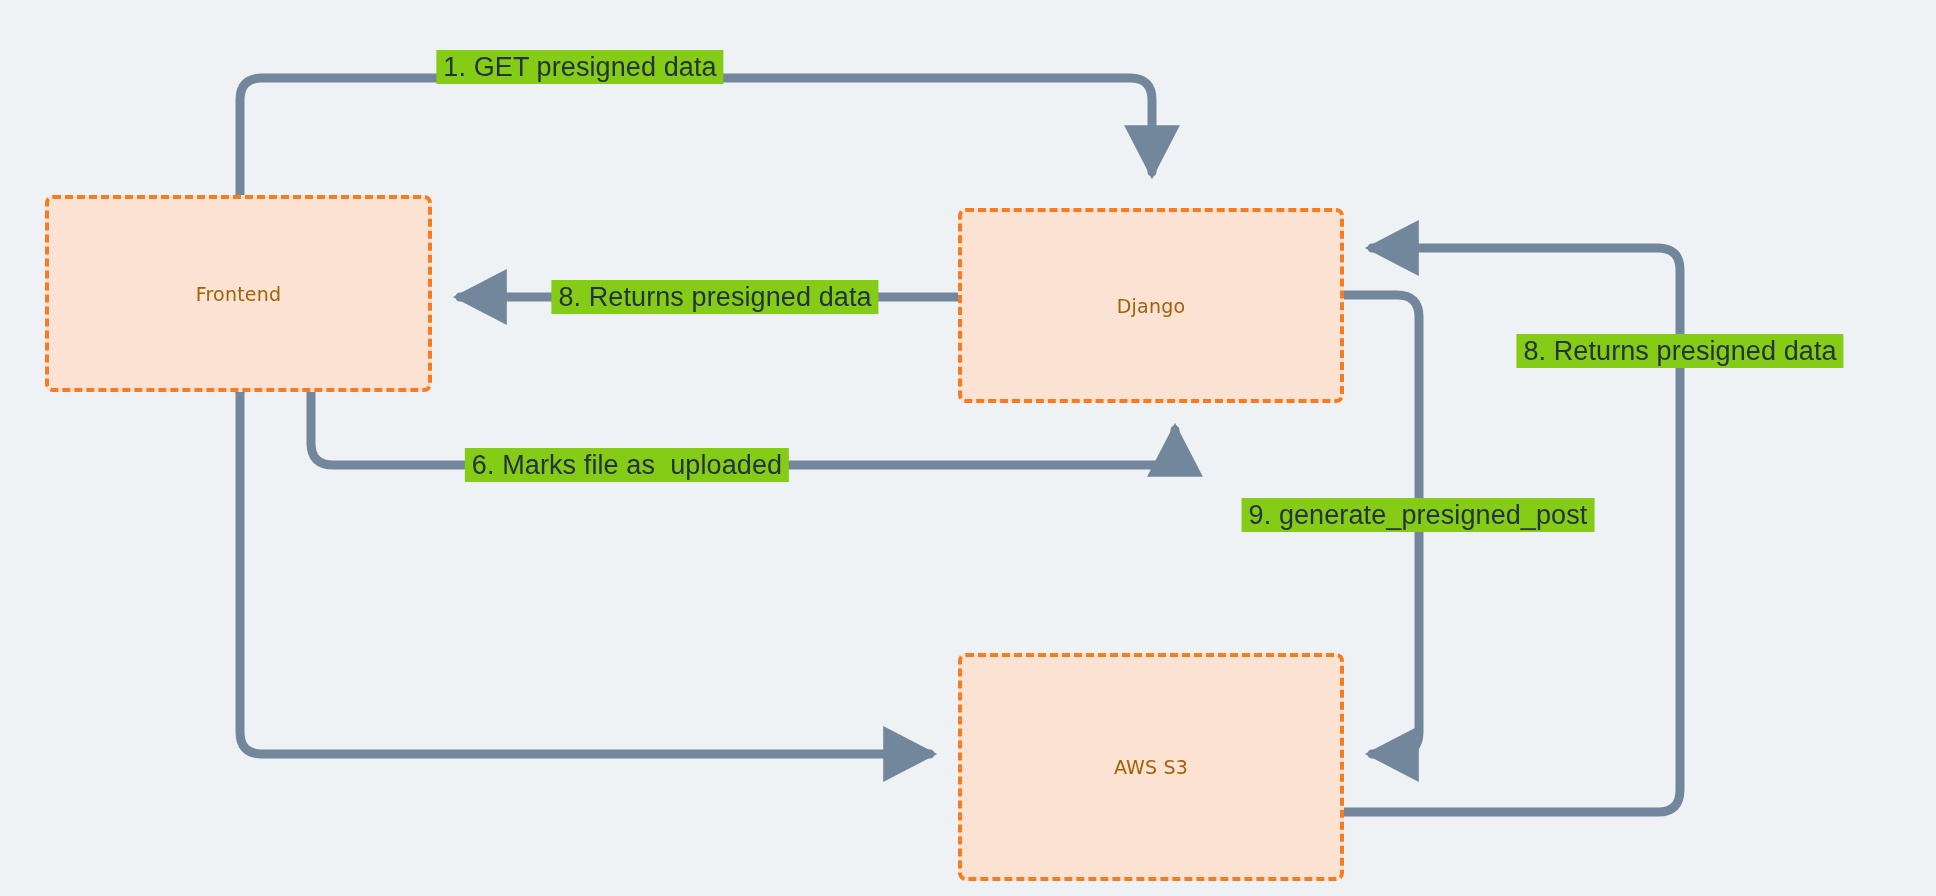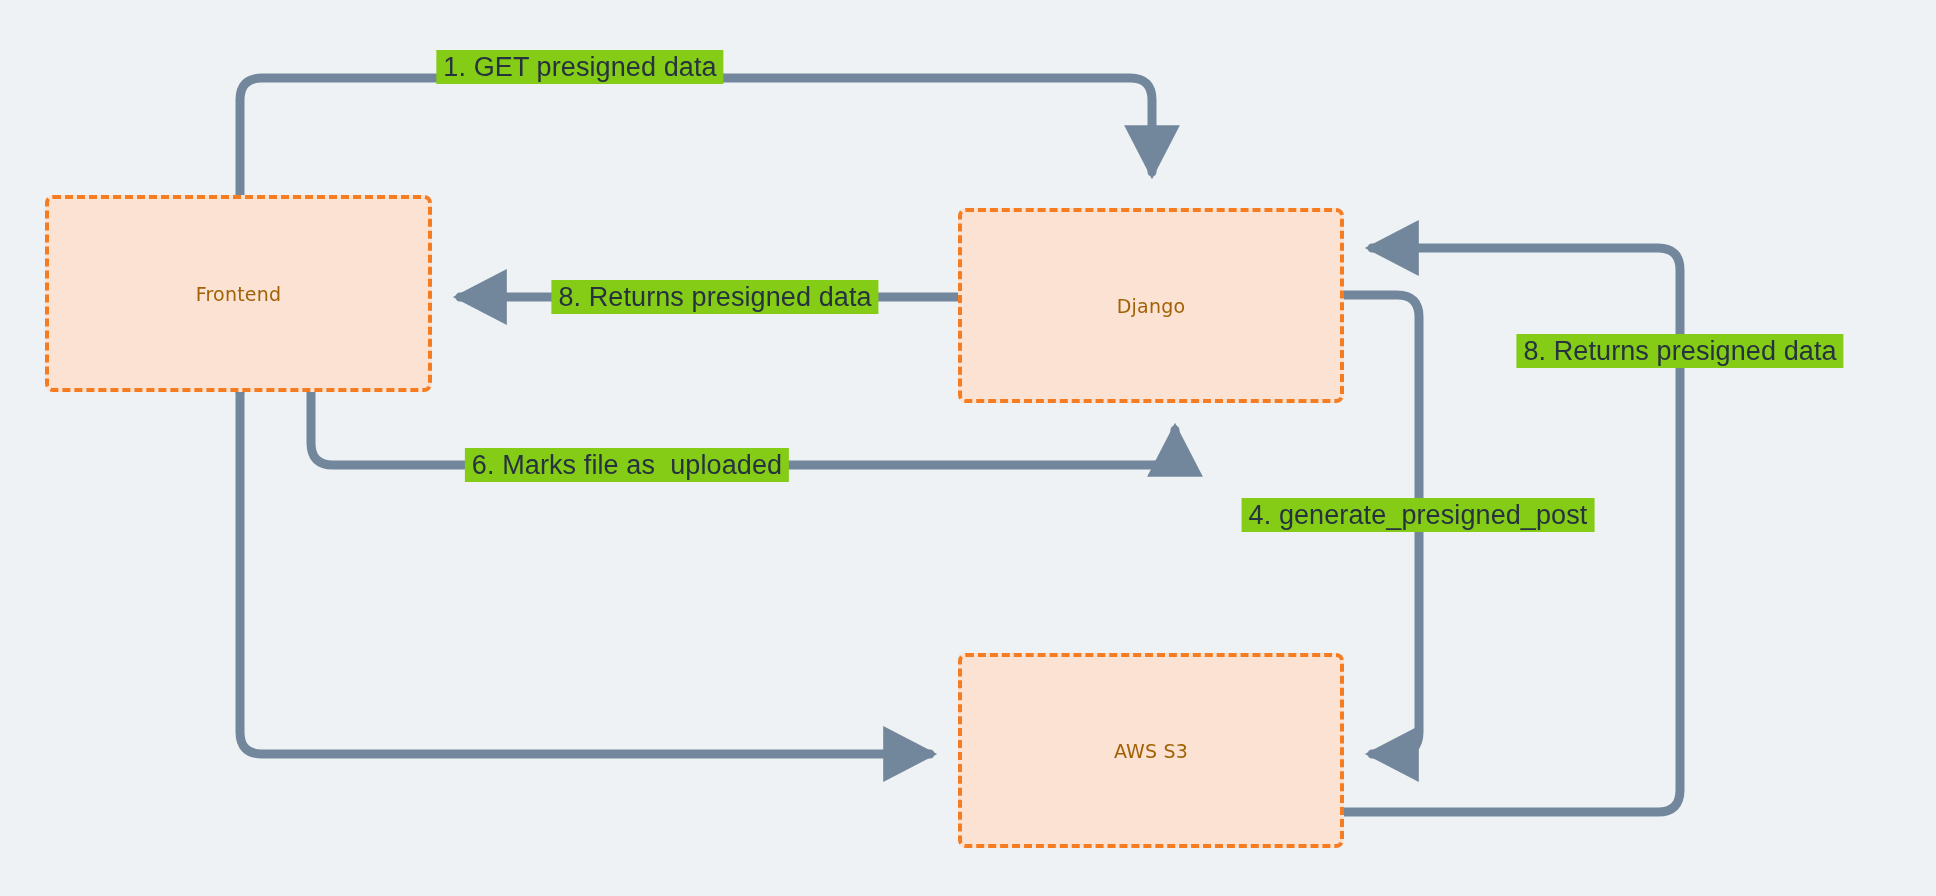--- a/index.html
+++ b/index.html
@@ -97,27 +97,27 @@
   </svg>
 
   <div class="node" style="left:45px; top:195px; width:387px; height:197px;">
     <span class="node-label">Frontend</span>
   </div>
 
   <div class="node" style="left:958px; top:208px; width:386px; height:195px;">
     <span class="node-label">Django</span>
   </div>
 
-  <div class="node" style="left:958px; top:653px; width:386px; height:195px;">
+  <div class="node" style="left:958px; top:653px; width:386px; height:228px;">
     <span class="node-label">AWS S3</span>
   </div>
 
   <div class="edge-label" style="left:580px; top:67px;">1. GET presigned data</div>
 
-  <div class="edge-label" style="left:1418px; top:515px;">4. generate_presigned_post</div>
+  <div class="edge-label" style="left:1418px; top:515px;">9. generate_presigned_post</div>
 
   <div class="edge-label" style="left:1680px; top:351px;">8. Returns presigned data</div>
 
   <div class="edge-label" style="left:715px; top:297px;">8. Returns presigned data</div>
 
 
   <div class="edge-label" style="left:608px; top:465px;margin-left:19px;">6. Marks file as  uploaded</div>
 
 </div>
 

